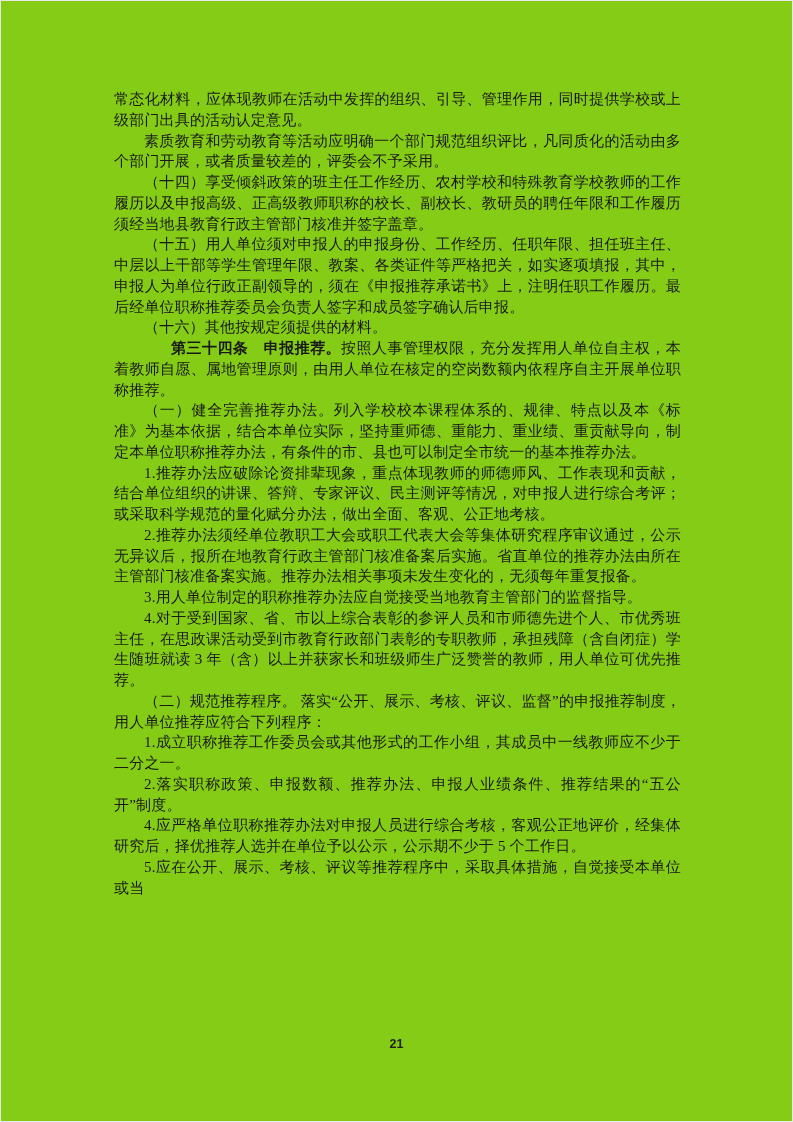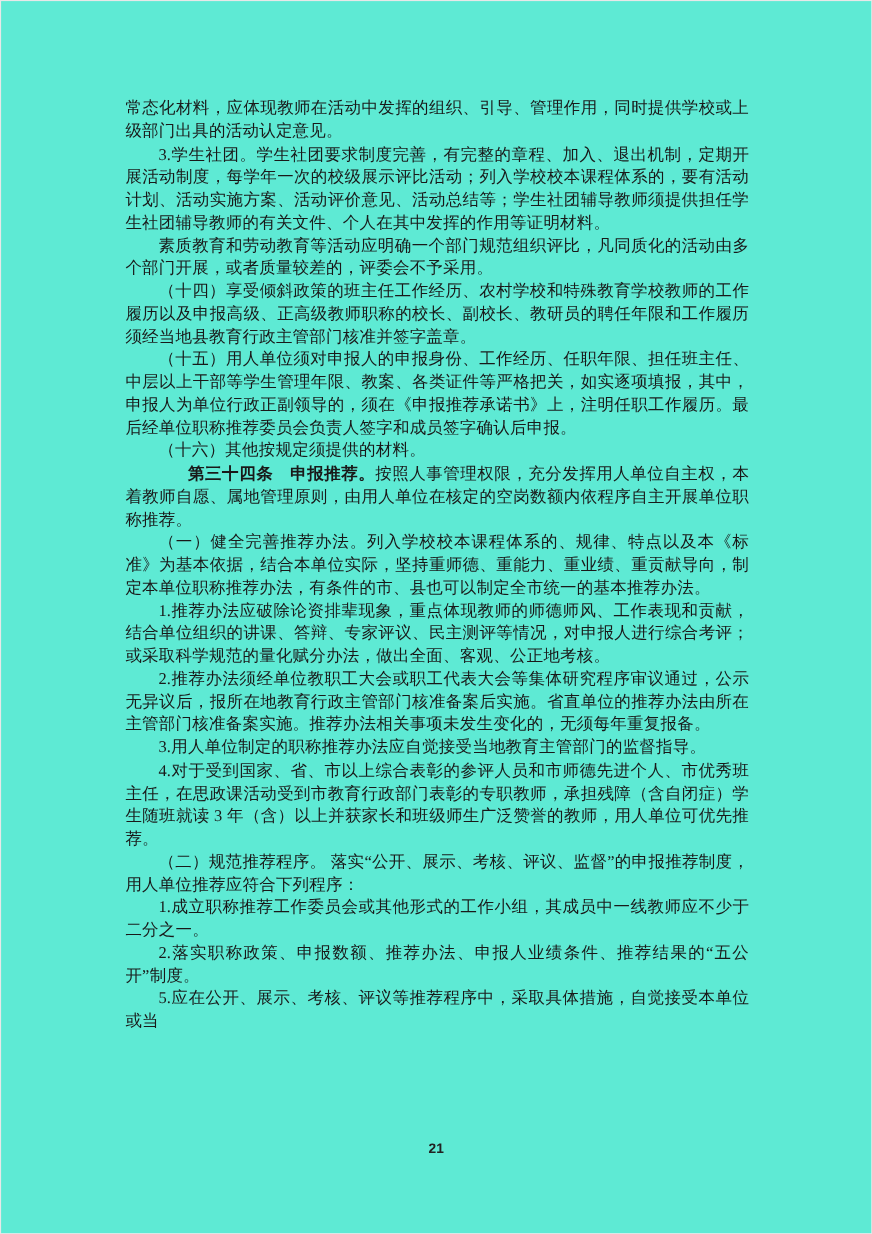--- a/index.html
+++ b/index.html
@@ -4,21 +4,21 @@
 <style>
   html, body {
     margin: 0;
     padding: 0;
     background: #ffffff;
   }
   .page {
     position: relative;
     width: 793px;
     height: 1122px;
-    background: #5eead4;
+    background: #84cc16;
     box-sizing: border-box;
     border: 1px solid #e8e8e8;
     overflow: hidden;
     font-family: "Liberation Serif", "DejaVu Serif", serif;
     color: #191919;
   }
   .doc-body {
     position: absolute;
     top: 88px;
     left: 113px;
@@ -52,34 +52,34 @@
     color: #222222;
   }
 </style>
 </head>
 <body>
 
 <div class="page">
 
   <div class="doc-body">
     <p class="no-indent">常态化材料，应体现教师在活动中发挥的组织、引导、管理作用，同时提供学校或上级部门出具的活动认定意见。</p>
-    <p>3.学生社团。学生社团要求制度完善，有完整的章程、加入、退出机制，定期开展活动制度，每学年一次的校级展示评比活动；列入学校校本课程体系的，要有活动计划、活动实施方案、活动评价意见、活动总结等；学生社团辅导教师须提供担任学生社团辅导教师的有关文件、个人在其中发挥的作用等证明材料。</p>
     <p>素质教育和劳动教育等活动应明确一个部门规范组织评比，凡同质化的活动由多个部门开展，或者质量较差的，评委会不予采用。</p>
     <p>（十四）享受倾斜政策的班主任工作经历、农村学校和特殊教育学校教师的工作履历以及申报高级、正高级教师职称的校长、副校长、教研员的聘任年限和工作履历须经当地县教育行政主管部门核准并签字盖章。</p>
     <p>（十五）用人单位须对申报人的申报身份、工作经历、任职年限、担任班主任、中层以上干部等学生管理年限、教案、各类证件等严格把关，如实逐项填报，其中，申报人为单位行政正副领导的，须在《申报推荐承诺书》上，注明任职工作履历。最后经单位职称推荐委员会负责人签字和成员签字确认后申报。</p>
     <p>（十六）其他按规定须提供的材料。</p>
     <p>
       <span class="article-lead">第三十四条　申报推荐。</span><span>按照人事管理权限，充分发挥用人单位自主权，本着教师自愿、属地管理原则，由用人单位在核定的空岗数额内依程序自主开展单位职称推荐。</span>
     </p>
     <p>（一）健全完善推荐办法。列入学校校本课程体系的、规律、特点以及本《标准》为基本依据，结合本单位实际，坚持重师德、重能力、重业绩、重贡献导向，制定本单位职称推荐办法，有条件的市、县也可以制定全市统一的基本推荐办法。</p>
     <p>1.推荐办法应破除论资排辈现象，重点体现教师的师德师风、工作表现和贡献，结合单位组织的讲课、答辩、专家评议、民主测评等情况，对申报人进行综合考评；或采取科学规范的量化赋分办法，做出全面、客观、公正地考核。</p>
     <p>2.推荐办法须经单位教职工大会或职工代表大会等集体研究程序审议通过，公示无异议后，报所在地教育行政主管部门核准备案后实施。省直单位的推荐办法由所在主管部门核准备案实施。推荐办法相关事项未发生变化的，无须每年重复报备。</p>
     <p>3.用人单位制定的职称推荐办法应自觉接受当地教育主管部门的监督指导。</p>
     <p>4.对于受到国家、省、市以上综合表彰的参评人员和市师德先进个人、市优秀班主任，在思政课活动受到市教育行政部门表彰的专职教师，承担残障（含自闭症）学生随班就读 3 年（含）以上并获家长和班级师生广泛赞誉的教师，用人单位可优先推荐。</p>
     <p>（二）规范推荐程序。 落实“公开、展示、考核、评议、监督”的申报推荐制度，用人单位推荐应符合下列程序：</p>
     <p>1.成立职称推荐工作委员会或其他形式的工作小组，其成员中一线教师应不少于二分之一。</p>
     <p>2.落实职称政策、申报数额、推荐办法、申报人业绩条件、推荐结果的“五公开”制度。</p>
+    <p>4.应严格单位职称推荐办法对申报人员进行综合考核，客观公正地评价，经集体研究后，择优推荐人选并在单位予以公示，公示期不少于 5 个工作日。</p>
     <p>5.应在公开、展示、考核、评议等推荐程序中，采取具体措施，自觉接受本单位或当</p>
   </div>
 
   <div class="page-footer">21</div>
 
 </div>
 
 </body></html>

